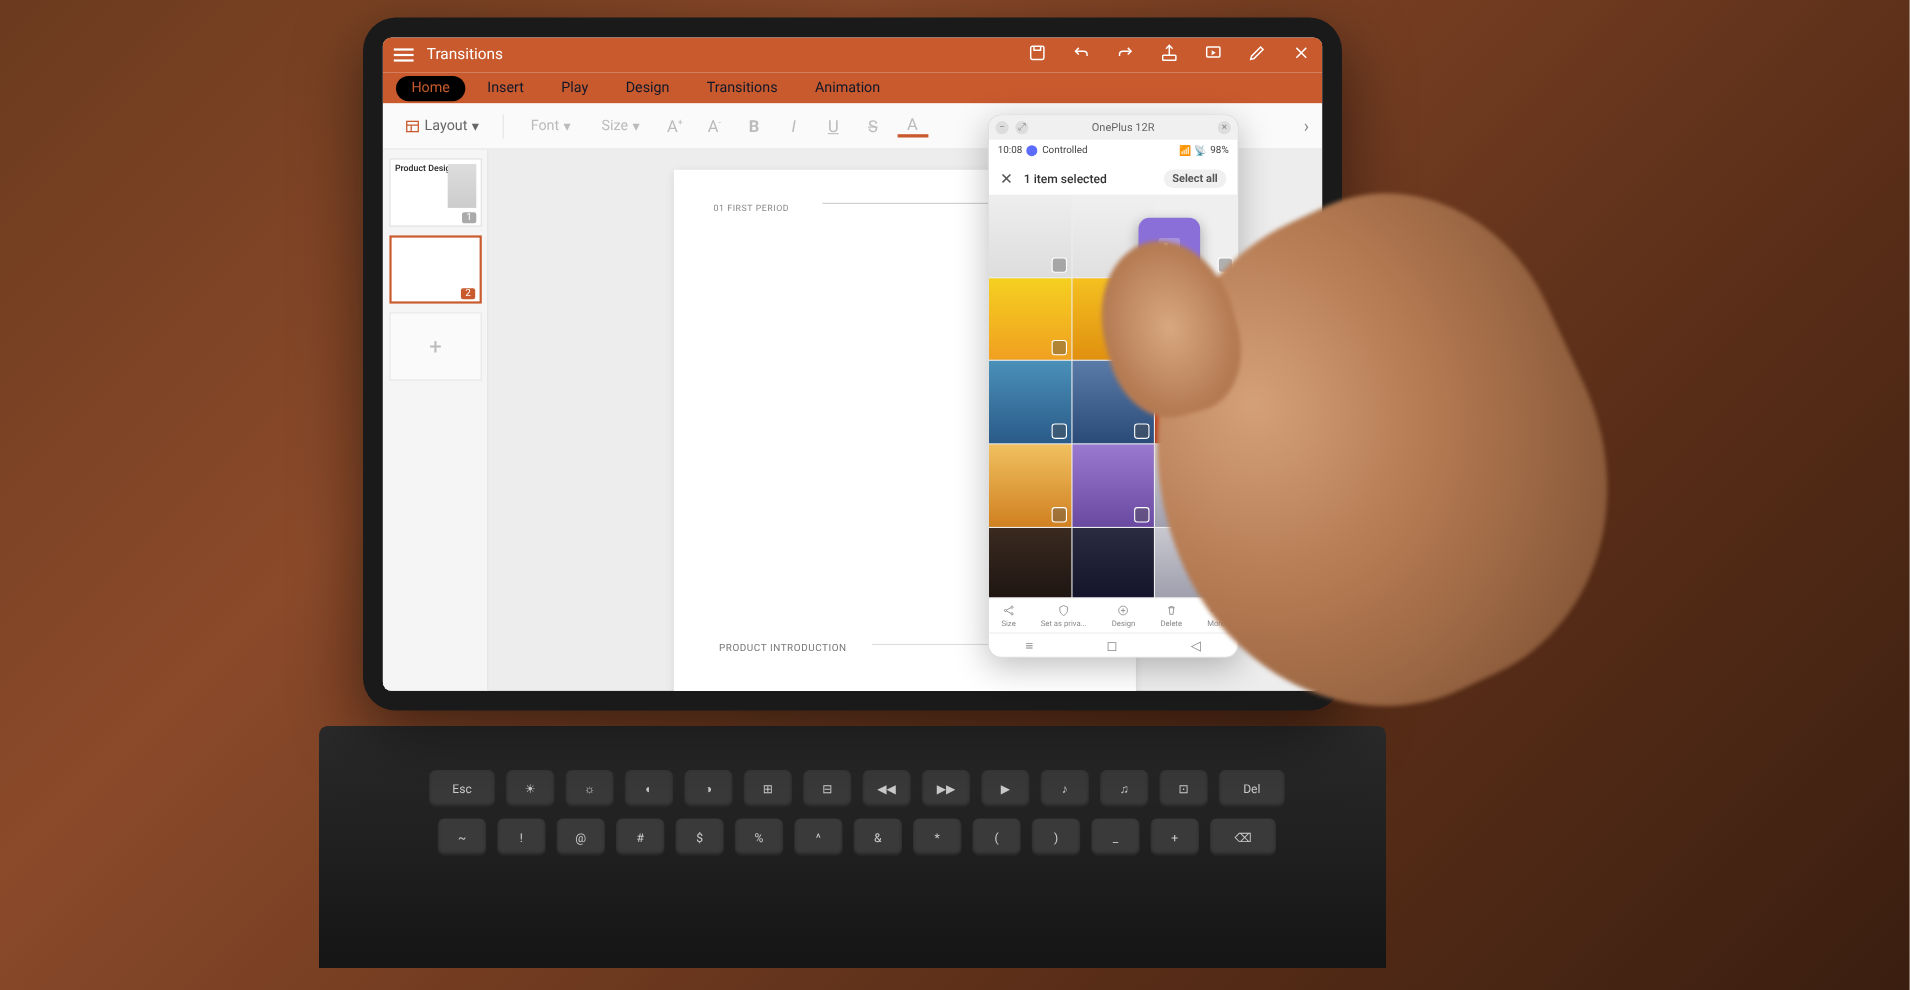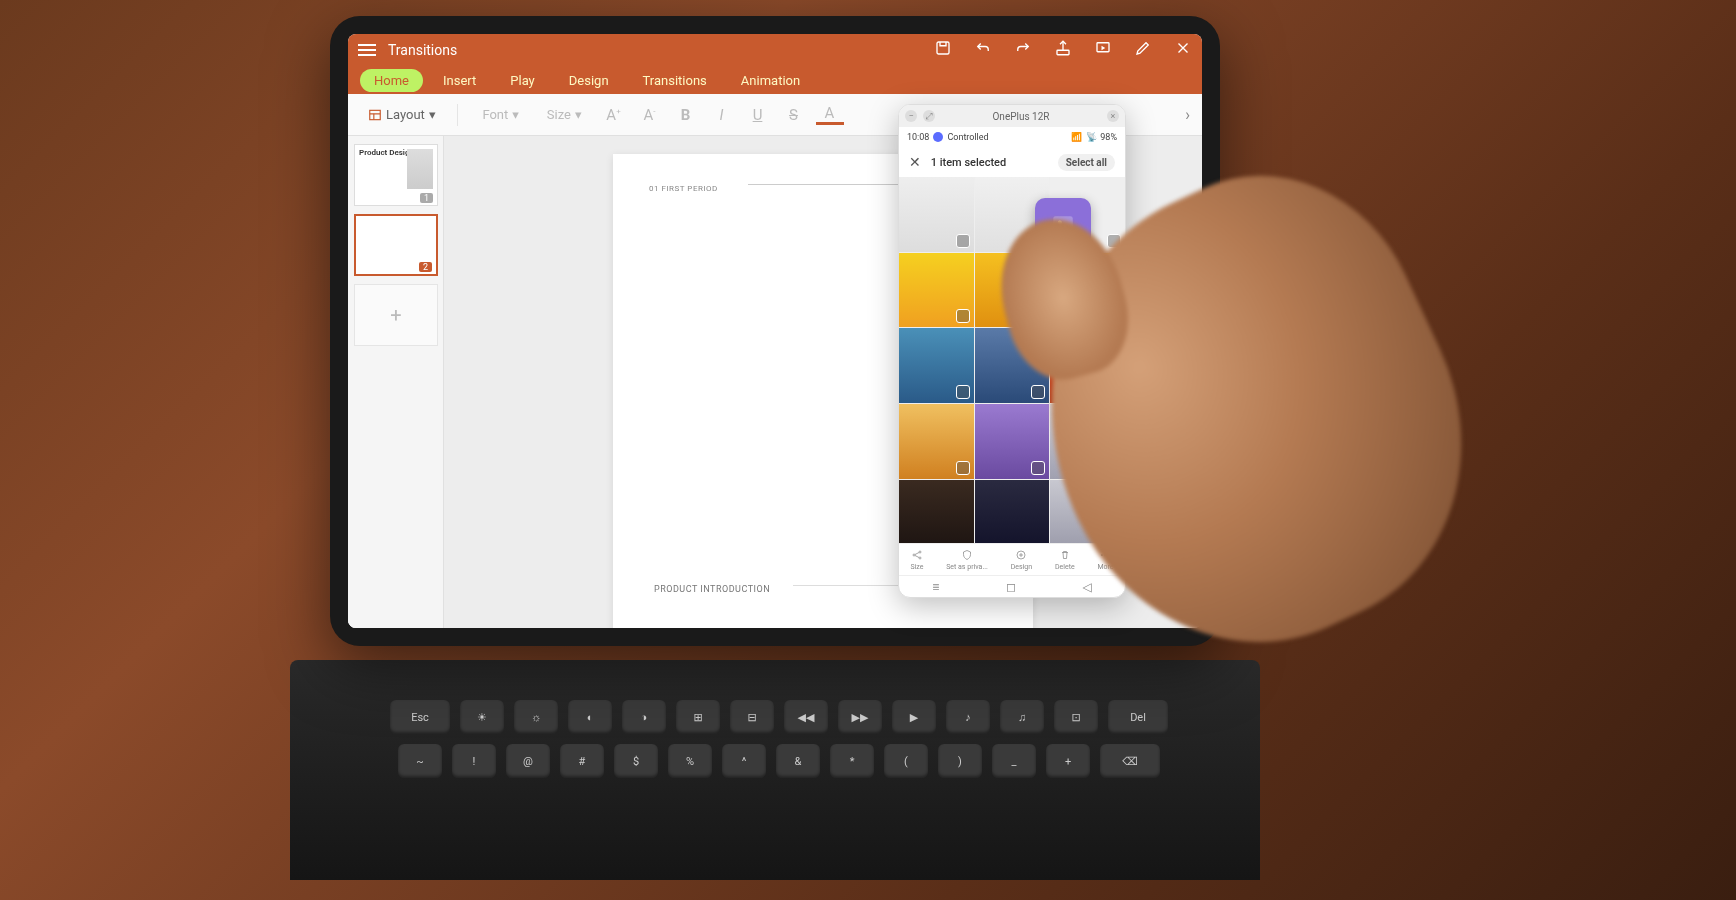--- a/index.html
+++ b/index.html
@@ -50,26 +50,26 @@
   .tabbar {
     height: 28px;
     background: #c85a2e;
     display:flex;
     align-items:center;
     padding: 0 12px;
     gap: 6px;
   }
   .tab {
     padding: 4px 14px;
-    color: #fef9c3;
+    color: #0f172a;
     font-size: 13px;
     border-radius: 14px;
     cursor:pointer;
   }
-  .tab.active { background:#bef264; color:#c85a2e; }
+  .tab.active { background:#000000; color:#c85a2e; }
   
   .toolbar {
     height: 42px;
     background: #fafafa;
     border-bottom: 1px solid #e0e0e0;
     display:flex;
     align-items:center;
     padding: 0 12px;
     gap: 8px;
     color:#888;

